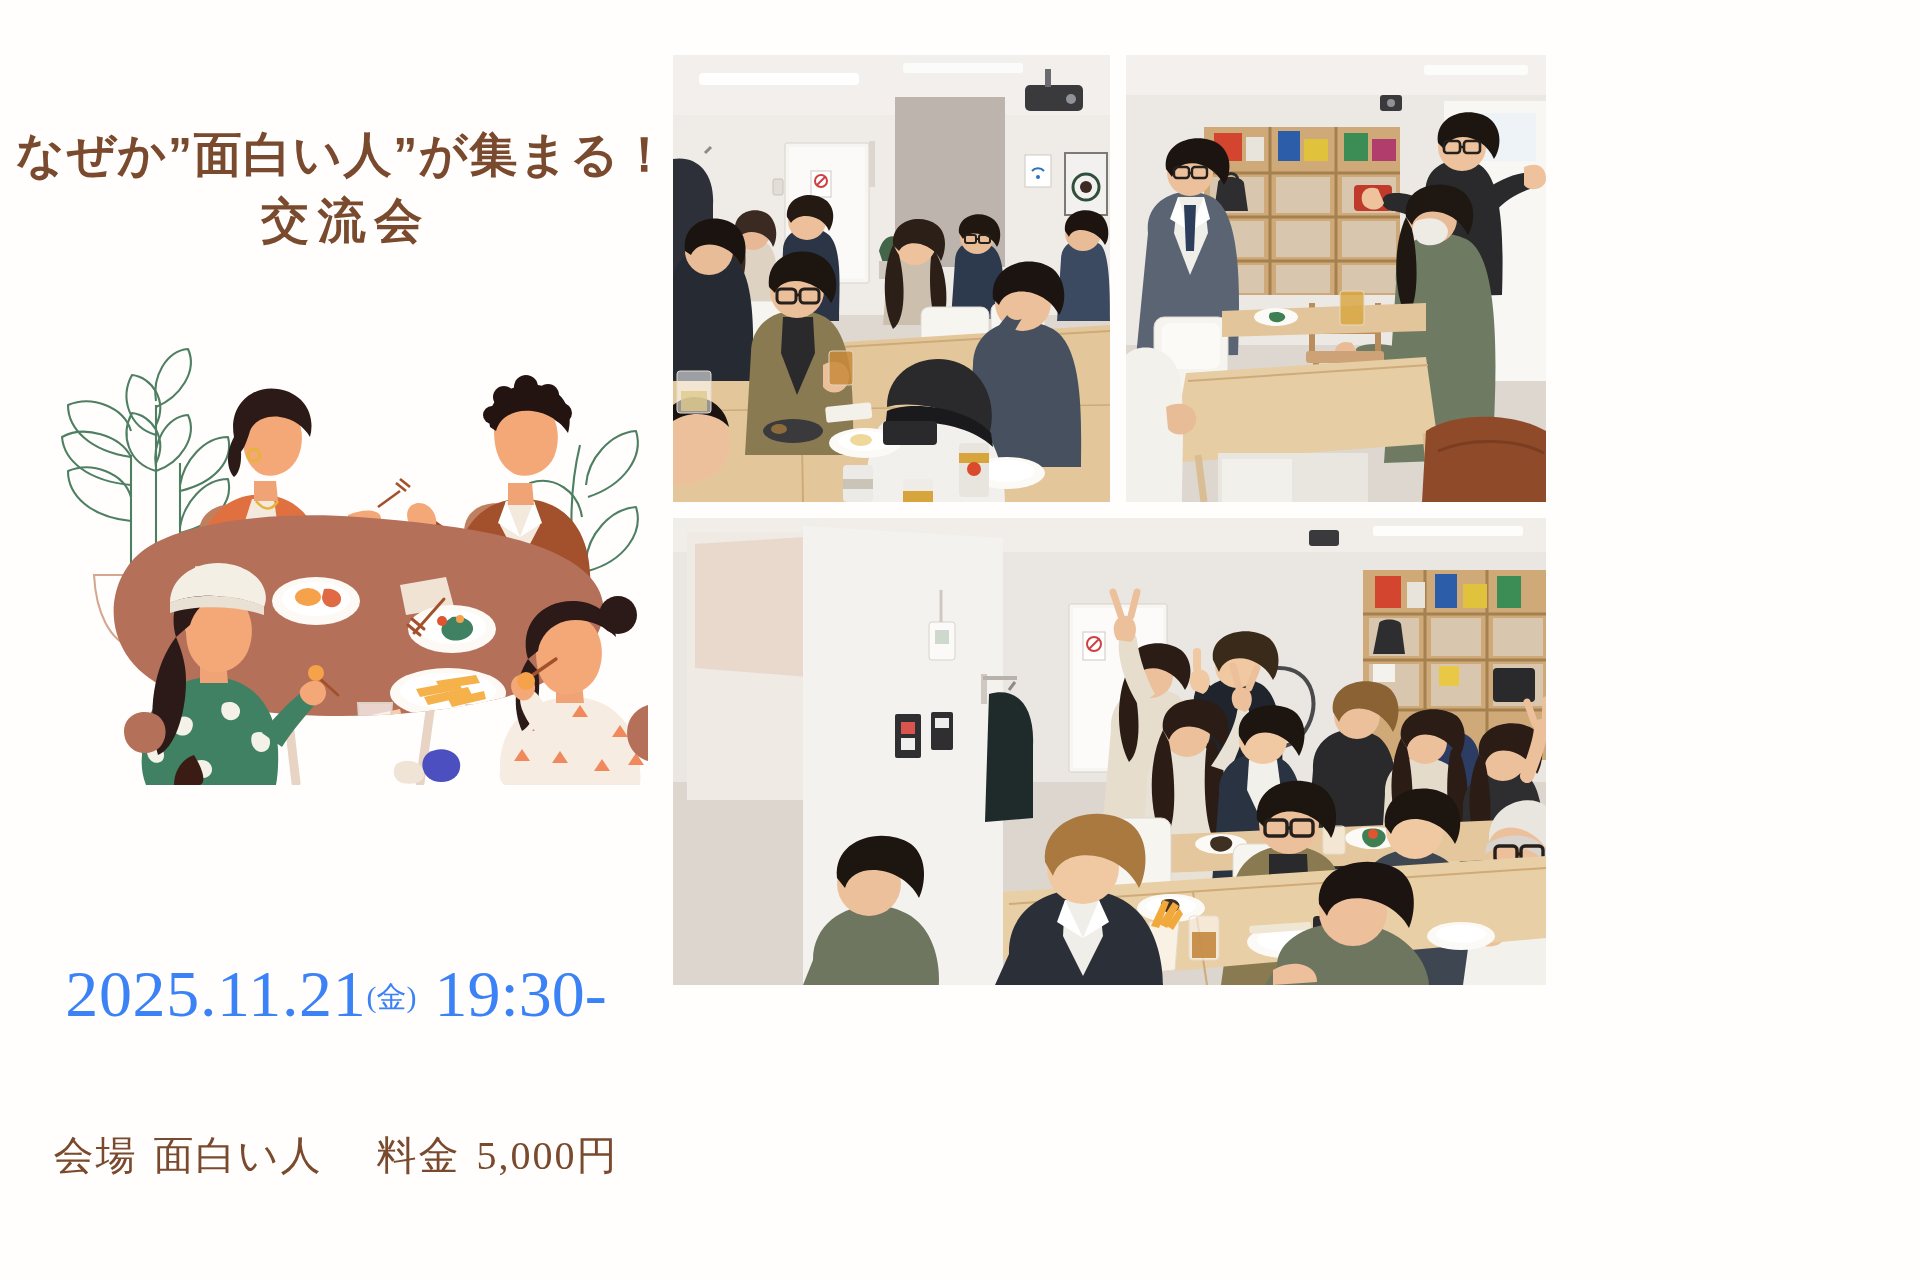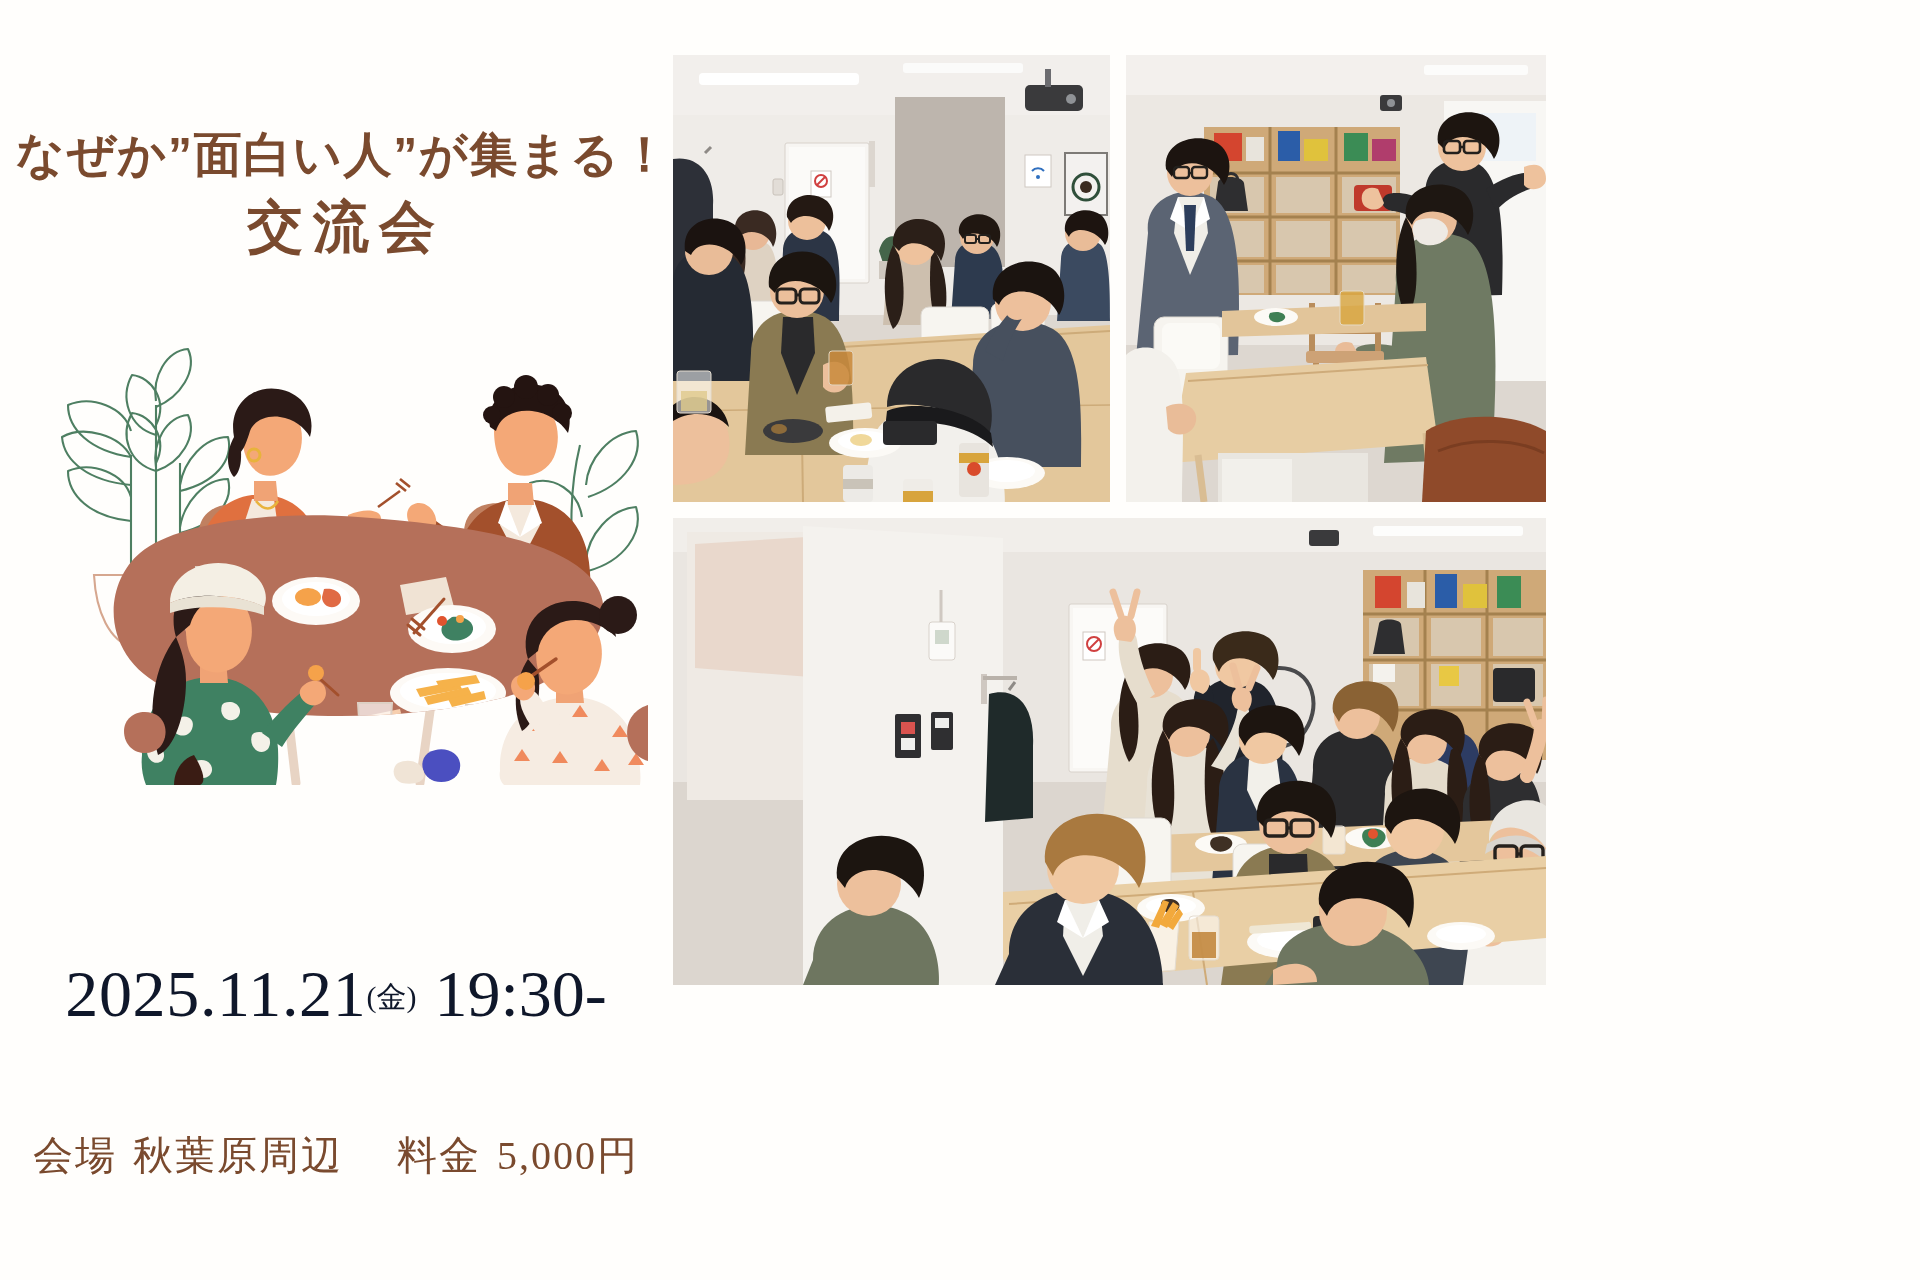--- a/index.html
+++ b/index.html
@@ -14,30 +14,30 @@
   
   .left{position:absolute;left:0;top:0;width:672px;height:1184px;}
 
   .headline{
     position:absolute;left:0;top:122px;width:672px;
     text-align:center;color:#7a4a2e;
     font-weight:700;letter-spacing:.1em;
     line-height:1.38;
   }
   .headline .l1{display:block;font-size:48px;padding-left:14px;}
-  .headline .l2{display:block;font-size:56px;letter-spacing:.18em;padding-left:20px;}
+  .headline .l2{display:block;font-size:48px;letter-spacing:.18em;padding-left:20px;}
 
   
   .illus{position:absolute;left:28px;top:285px;width:620px;height:500px;}
   .illus svg{display:block;width:100%;height:100%;}
 
   
   .dateline{
     position:absolute;left:0;top:956px;width:672px;
-    text-align:center;color:#0f172a;
+    text-align:center;color:#3b82f6;
     font-family:"Liberation Serif","DejaVu Serif",serif;
     white-space:nowrap;
   }
   .dateline .d-main{font-size:66px;letter-spacing:.01em;}
   .dateline .d-dow{font-size:30px;vertical-align:0.30em;letter-spacing:0;}
   .dateline .d-time{font-size:66px;margin-left:18px;}
 
   
   .venueline{
     position:absolute;left:0;top:1128px;width:672px;
@@ -320,21 +320,21 @@
           <path d="M370 478 C 382 472 396 478 396 490 C 396 498 384 500 374 498 C 366 496 362 484 370 478 Z" fill="#f0e4d6"></path>
         </g>
       </svg>
     </div>
 
     <div class="dateline">
       <span class="d-main">2025.11.21</span><span class="d-dow">(金)</span><span class="d-time">19:30-</span>
     </div>
 
     <div class="venueline">
-      <span class="vlabel">会場</span><span>秋葉原周辺</span><span class="vsep"></span><span class="vlabel">料金</span><span class="pnum">5,000円</span>
+      <span class="vlabel">会場</span><span>面白い人</span><span class="vsep"></span><span class="vlabel">料金</span><span class="pnum">5,000円</span>
     </div>
   </div>
 
   <div class="photo" id="photo-1">
     <svg viewBox="0 0 437 447" xmlns="http://www.w3.org/2000/svg">
       <rect width="437" height="447" fill="#ded8d1"></rect>
 
       <rect x="0" y="0" width="437" height="70" fill="#f2efec"></rect>
       <rect x="26" y="18" width="160" height="12" rx="4" fill="#ffffff"></rect>
       <rect x="230" y="8" width="120" height="10" rx="3" fill="#fbfbfa"></rect>

